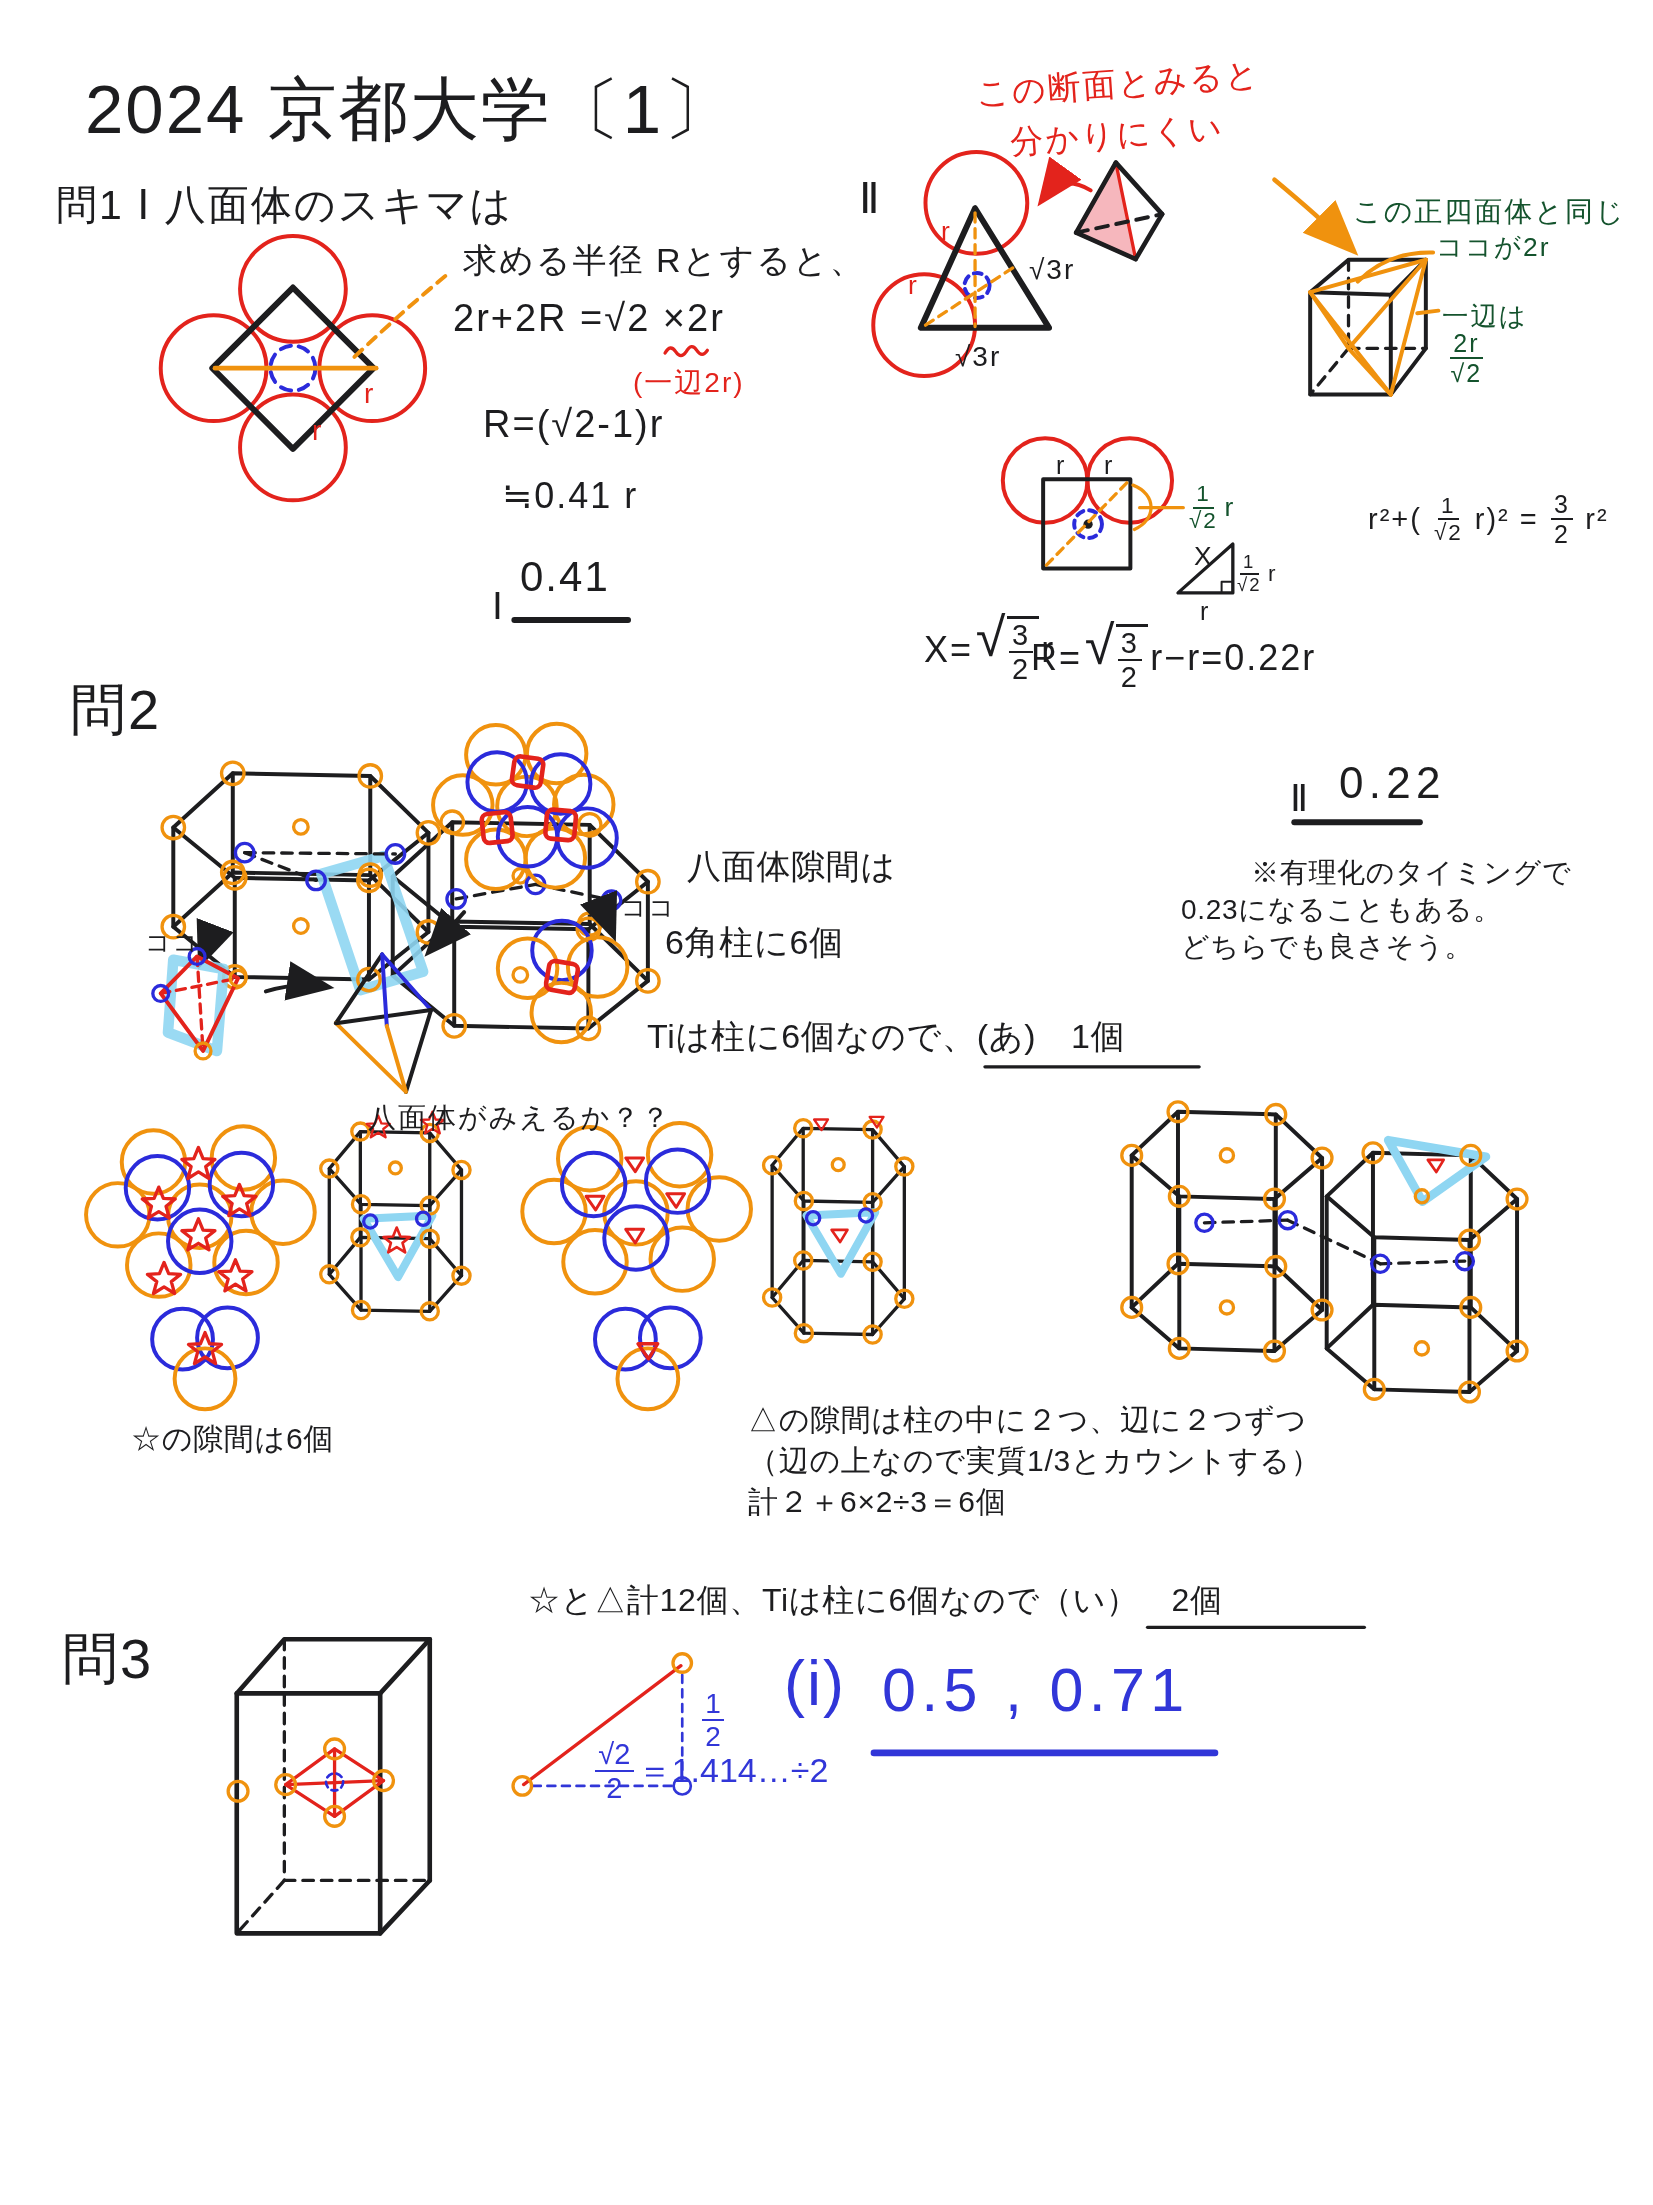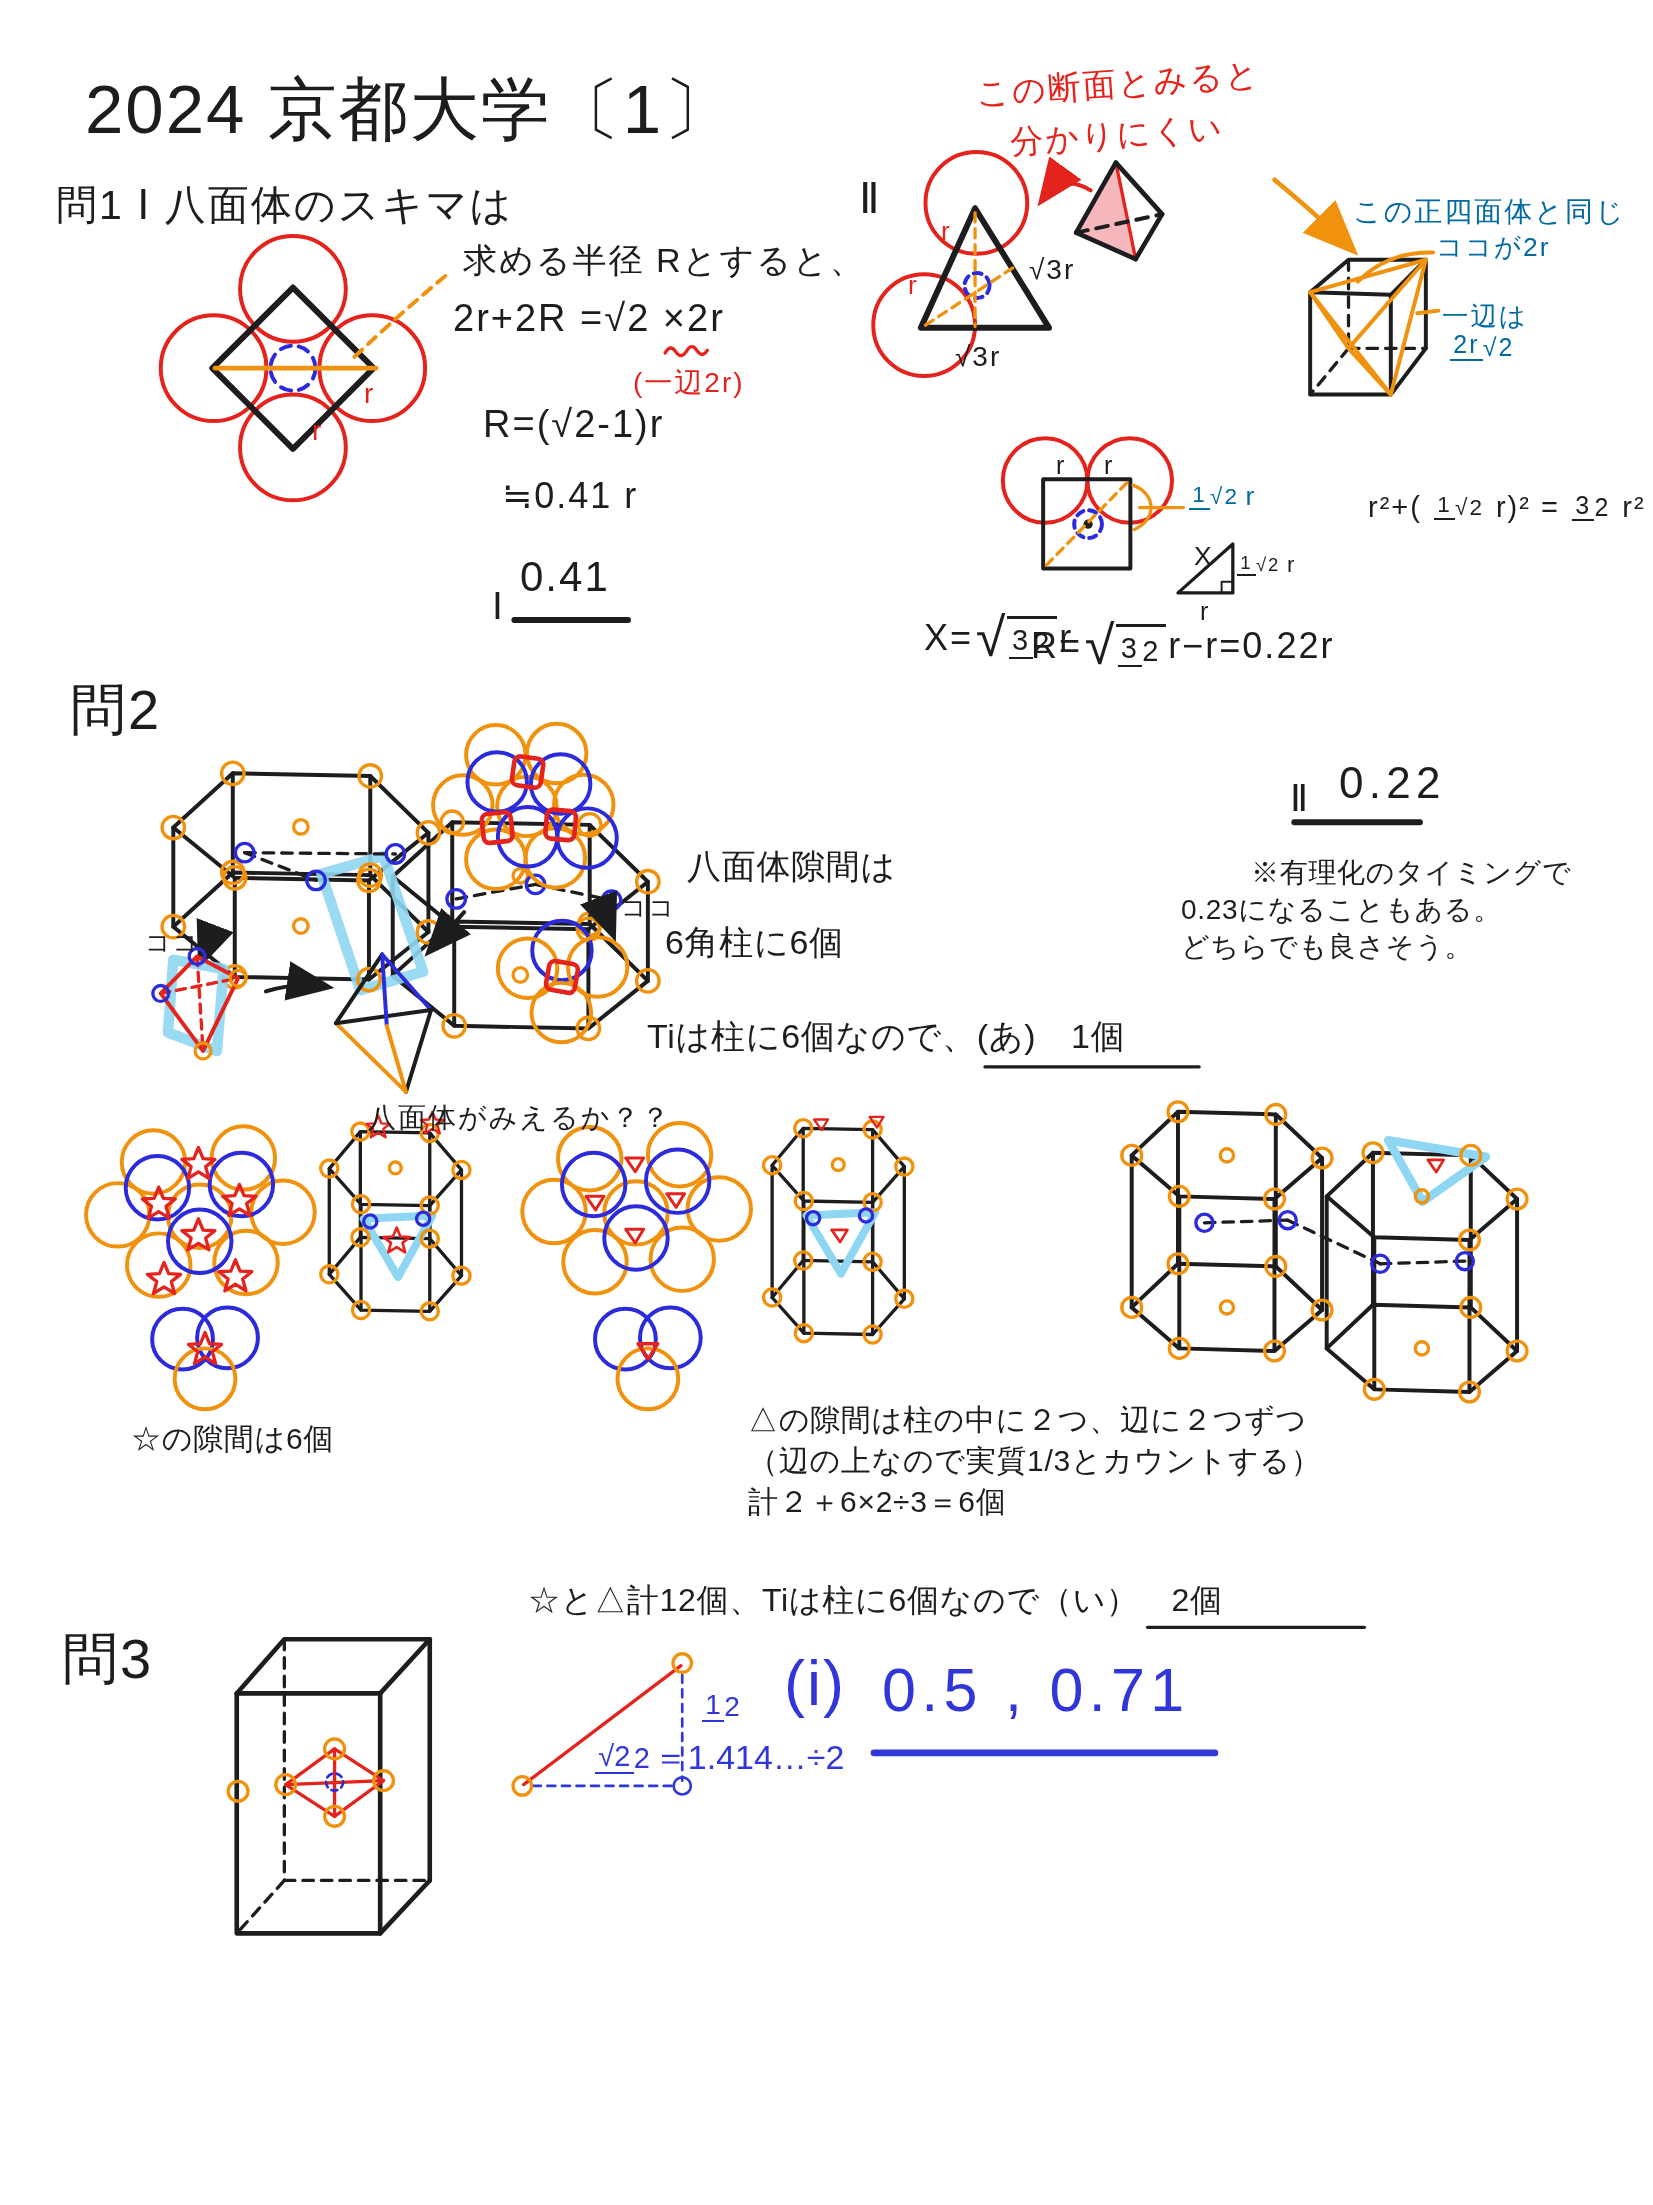--- a/index.html
+++ b/index.html
@@ -1,25 +1,25 @@
 <!DOCTYPE html>
 <html style="font-size:10.6px"><head>
 <meta charset="utf-8">
 <style>
   html,body{margin:0;padding:0;background:#e8e8e8}
   .page{position:relative;width:1654px;height:2205px;background:#ffffff;overflow:hidden;
         font-family:"Liberation Sans","DejaVu Sans",sans-serif;color:#1d1d1f}
   svg.sketch{position:absolute;left:0;top:0}
   .t{position:absolute;white-space:nowrap;line-height:1.05}
   .red{color:#e3231c}
-  .orange{color:#0369a1}
+  .orange{color:#14532d}
   .blue{color:#3136d8}
   .typed{font-family:Liberation Sans, sans-serif;letter-spacing:0.7px}
   .hand{letter-spacing:2px}
-  .frac{display:inline-flex;flex-direction:row;align-items:center;vertical-align:middle;line-height:1;text-align:center}
+  .frac{display:inline-flex;flex-direction:column;align-items:center;vertical-align:middle;line-height:1;text-align:center}
   .frac .fn{border-bottom:2.6px solid currentColor;padding:0 3.3px 1.3px}
   .frac .fd{padding-top:1.3px}
   .sqrt{display:inline-flex;align-items:flex-start}
   .sqrt .sym{font-size:1.5em;line-height:.75;transform:translateY(1.3px)}
   .sqrt .rad{border-top:3.3px solid currentColor;padding:2px 5.3px 0 1.3px}
   .row{display:inline-flex;align-items:center;gap:6.6px}
 </style>
 </head>
 <body>
 

